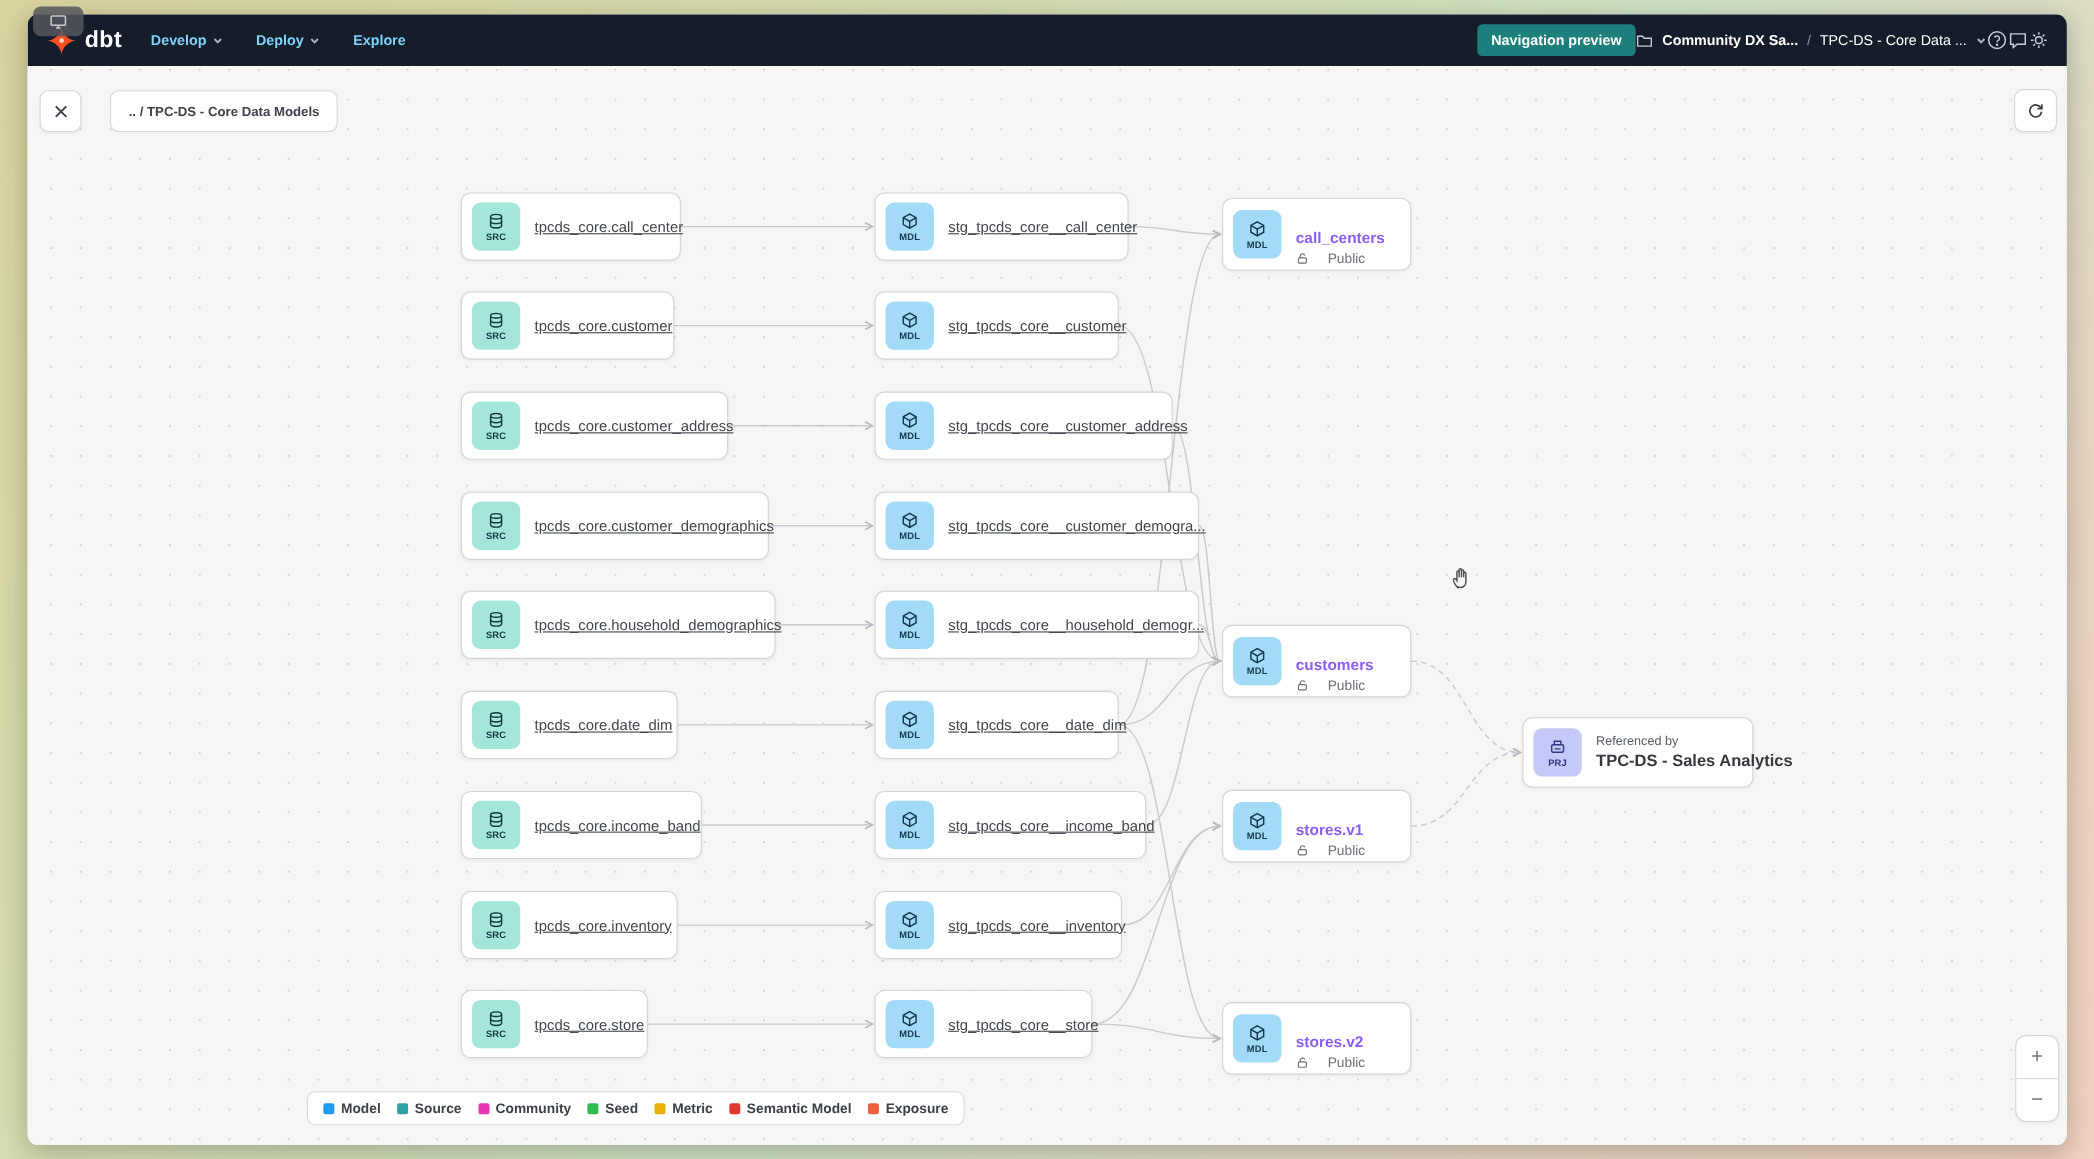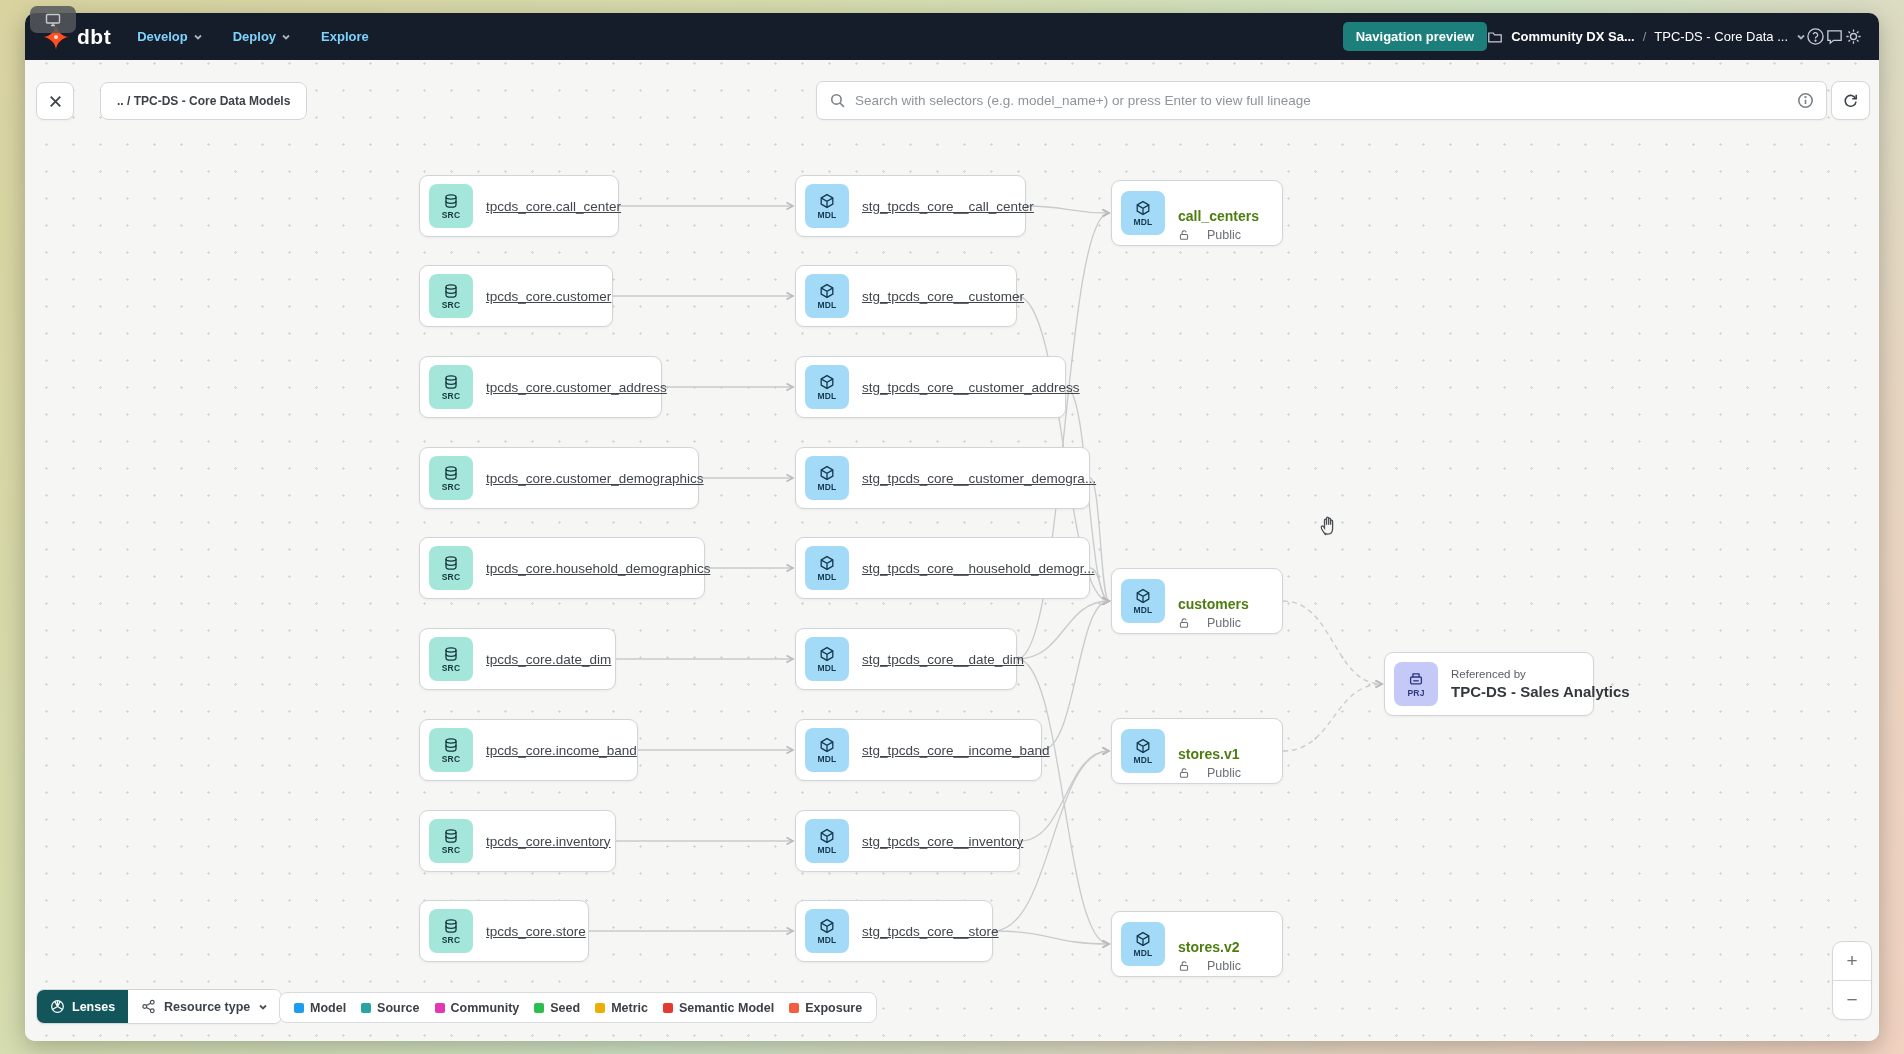--- a/index.html
+++ b/index.html
@@ -53,21 +53,21 @@
     display:flex; align-items:center; gap:13px; padding:0 14px 0 9px; cursor:pointer; z-index:5;
     box-shadow:0 1px 3px rgba(0,0,0,.05); }
   .tile { width:44px; height:44px; border-radius:8px; display:flex; flex-direction:column;
     align-items:center; justify-content:center; gap:1px; flex:none; }
   .tile svg { width:16px; height:16px; stroke-width:1.3; fill:none; stroke:currentColor; }
   .tile .badge { font-size:8.5px; font-weight:bold; letter-spacing:.2px; }
   .tile.src { background:#a5e6da; color:#163640; }
   .tile.mdl { background:#a3daf8; color:#16384d; }
   .tile.prj { background:#c4c9f7; color:#2e3780;justify-content:center; }
   .nlabel { font-size:13.5px; color:#41464d; white-space:nowrap;text-decoration:underline; }
-  .ntitle { font-size:14px; font-weight:bold; color:#4d7c0f; white-space:nowrap;margin-top:24px; }
+  .ntitle { font-size:14px; font-weight:bold; color:#8b5cf6; white-space:nowrap;margin-top:24px; }
   .nsub { display:flex; align-items:center; gap:17px; margin-top:4px; font-size:12.5px; color:#6b7077; }
   .nsub svg { width:12px; height:12px; stroke:#6b7077; stroke-width:1.4; fill:none; }
   .npre { font-size:11.5px; color:#575d64; margin-bottom:3px; }
   .ptitle { font-size:15px; font-weight:bold; color:#34383e; white-space:nowrap; }
   #edges { position:absolute; inset:0; z-index:2; }
 
   
   #lenses-group { position:absolute; left:11px; top:976px; height:35px; display:flex; z-index:10;
     border:1px solid #d4d6d9; border-radius:8px; overflow:hidden; background:#fff;
     box-shadow:0 1px 2px rgba(0,0,0,.04); }
@@ -413,60 +413,27 @@
       </div>
 
     <div id="close-btn" class="tool-btn">
       <svg class="sm-ico" viewBox="0 0 16 16" style="stroke:#3c424a;stroke-width:1.7">
           <path d="M3.5 3.5 12.5 12.5 M12.5 3.5 3.5 12.5"></path>
         </svg>
     </div>
     <div id="crumb-pill">
       <span>.. / TPC-DS - Core Data Models</span>
     </div>
-    <div id="searchbar">
-      <svg class="sm-ico" viewBox="0 0 16 16">
-          <circle cx="7" cy="7" r="4.4"></circle>
-          <path d="M10.4 10.4 14 14"></path>
-        </svg>
-      <input type="text" placeholder="Search with selectors (e.g. model_name+) or press Enter to view full lineage" style="">
-      <svg class="sm-ico" viewBox="0 0 16 16">
-          <circle cx="8" cy="8" r="6.3"></circle>
-          <path d="M8 7.2v4"></path>
-          <circle cx="8" cy="4.8" r=".4" fill="#7a828b"></circle>
-        </svg>
-    </div>
     <div id="refresh-btn" class="tool-btn">
       <svg class="sm-ico" viewBox="0 0 16 16" style="stroke:#3c424a">
           <path d="M12.8 6.2A5.1 5.1 0 1 0 13.2 9"></path>
           <path d="M13.4 2.6v3.8H9.6"></path>
         </svg>
     </div>
 
-    <div id="lenses-group">
-      <button id="lenses-btn">
-        <svg viewBox="0 0 16 16">
-            <circle cx="8" cy="8" r="6.2"></circle>
-            <path d="M8 1.8v6.2l5.4 3.1M8 8 2.6 11.1M8 8l3.1-5.7M8 8 4.9 2.3"></path>
-          </svg>
-        <span>Lenses</span>
-      </button>
-      <button id="resource-btn">
-        <svg class="rt" viewBox="0 0 16 16">
-            <circle cx="4" cy="8" r="2"></circle>
-            <circle cx="12" cy="3.5" r="2"></circle>
-            <circle cx="12" cy="12.5" r="2"></circle>
-            <path d="M5.8 7 10.2 4.5M5.8 9l4.4 2.5"></path>
-          </svg>
-        <span>Resource type</span>
-        <svg class="chev" viewBox="0 0 10 10" style="stroke:#4a5058">
-            <path d="M2 3.5 5 6.5 8 3.5"></path>
-          </svg>
-      </button>
-    </div>
     <div id="legend-bar">
         <div class="legend-item">
           <span class="legend-swatch" style="background:#1f9bf0"></span>
           <span>Model</span>
         </div>
         <div class="legend-item">
           <span class="legend-swatch" style="background:#2aa3a3"></span>
           <span>Source</span>
         </div>
         <div class="legend-item">

